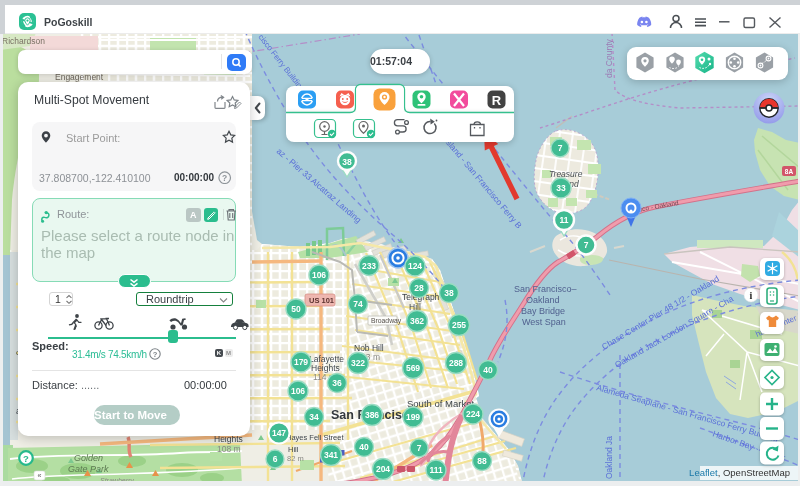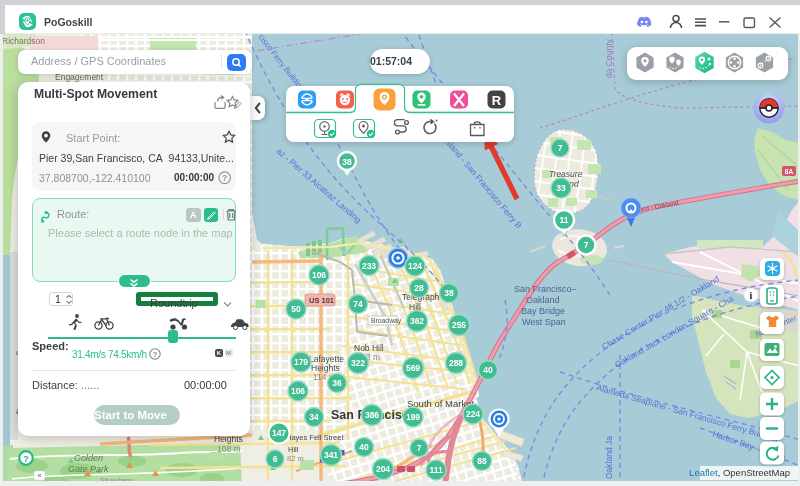--- a/index.html
+++ b/index.html
@@ -464,54 +464,52 @@
       <circle cx="16.4" cy="10" r="1.3" fill="#fff"></circle>
 <circle cx="46" cy="6.5" r="3" fill="none" stroke="#4a4f54" stroke-width="1.5"></circle>
 <path d="M40.5,16 a5.5,5.5 0 0 1 11,0" fill="none" stroke="#4a4f54" stroke-width="1.5"></path>
 <path d="M65,7 h11 M65,10.3 h11 M65,13.6 h11" stroke="#4a4f54" stroke-width="1.6"></path>
 <path d="M89,9.8 h10.5" stroke="#55595e" stroke-width="1.5"></path>
 <rect x="114" y="6" width="10.5" height="9.5" rx="1.5" fill="none" stroke="#55595e" stroke-width="1.4"></rect>
 <path d="M139.5,5.5 l11,10 M150.5,5.5 l-11,10" stroke="#55595e" stroke-width="1.4"></path>
 </svg>
 
 <div class="abs" style="left:18px;top:50px;width:234px;height:24px;background:#fff;border-radius:7px;box-shadow:0 1px 5px rgba(0,0,0,.18)">
-  <div class="abs" style="left:13px;top:5px;font-size:11px;color:#9aa0a6">Address / GPS Coordinates</div>
   <div class="abs" style="left:203px;top:4px;width:1px;height:15px;background:#e4e4e4"></div>
   <div class="abs" style="left:209px;top:3.5px;width:19px;height:17px;background:#2f7bf7;border-radius:5px">
     <svg width="19" height="17" viewBox="0 0 19 17">
           <circle cx="9" cy="8" r="3.2" fill="none" stroke="#fff" stroke-width="1.5"></circle>
           <path d="M11.4,10.4 L13.6,12.6" stroke="#fff" stroke-width="1.5"></path>
         </svg>
   </div>
 </div>
 
 <div class="abs" style="left:250px;top:96px;width:15px;height:24px;background:#fff;border-radius:0 7px 7px 0;box-shadow:2px 1px 4px rgba(0,0,0,.22)">
 <svg width="15" height="24" viewBox="0 0 15 24">
         <path d="M9.5,7.5 L5.8,12 L9.5,16.5" fill="none" stroke="#43484d" stroke-width="2" stroke-linecap="round" stroke-linejoin="round"></path>
       </svg>
 </div>
 <div class="abs" style="left:18px;top:82px;width:232px;height:354px;background:#fff;border-radius:10px;box-shadow:0 2px 12px rgba(0,0,0,.22)">
-  <div class="abs" style="left:16px;top:5px;font-size:12.2px;font-weight:bold;color:#363b40">Multi-Spot Movement</div>
+  <div class="abs" style="left:16px;top:11px;font-size:12.2px;font-weight:normal;color:#363b40">Multi-Spot Movement</div>
   <svg class="abs" style="left:195px;top:13px" width="36" height="15" viewBox="0 0 36 15">
     <path d="M2,7 v5.5 a0.8,0.8 0 0 0 0.8,0.8 h8.4 a0.8,0.8 0 0 0 0.8,-0.8 v-5.5 M4.5,6.5 c0,-2.8 2,-4.3 5.5,-4.3 M7.8,0.6 l2.8,1.7 -2.4,1.9" fill="none" stroke="#82878c" stroke-width="1.2"></path>
     <g transform="translate(-7.5,0)">
     <path d="M27,1.5 l1.7,3.4 3.7,0.5 -2.7,2.6 0.6,3.7 -3.3,-1.7 -3.3,1.7 0.6,-3.7 -2.7,-2.6 3.7,-0.5 Z" fill="none" stroke="#7c8287" stroke-width="1.2"></path>
     <path d="M29.5,11.5 l4.5,-4.5 1.5,1.5 -4.5,4.5 -2,0.5 Z" fill="none" stroke="#7c8287" stroke-width="0.9"></path>
     </g>
   </svg>
 
   <div class="abs" style="left:14px;top:40px;width:204px;height:69px;background:#f6f6f7;border-radius:8px">
     <svg class="abs" style="left:8px;top:8px" width="12" height="14" viewBox="0 0 12 14">
           <path d="M6,1.2 a4.3,4.3 0 0 1 4.3,4.3 c0,3.2 -4.3,7.3 -4.3,7.3 c0,0 -4.3,-4.1 -4.3,-7.3 A4.3,4.3 0 0 1 6,1.2 Z M6,3.7 a1.9,1.9 0 1 0 0,3.8 a1.9,1.9 0 0 0 0,-3.8" fill="#3c4147" fill-rule="evenodd"></path>
         </svg>
     <div class="abs" style="left:34px;top:9.5px;font-size:11px;color:#9b9b9b">Start Point:</div>
     <svg class="abs" style="left:190px;top:7.5px" width="14" height="14" viewBox="0 0 14 14">
           <path d="M7,1.3 l1.75,3.55 3.9,0.55 -2.8,2.75 0.65,3.9 -3.5,-1.85 -3.5,1.85 0.65,-3.9 -2.8,-2.75 3.9,-0.55 Z" fill="none" stroke="#43484d" stroke-width="1.2"></path>
         </svg>
-    <div class="abs" style="left:7px;top:30px;width:196px;font-size:10.5px;color:#3a3f44;white-space:nowrap;overflow:hidden">Pier 39,San Francisco, CA&nbsp; 94133,Unite...</div>
     <div class="abs" style="left:7px;top:49.5px;font-size:10.5px;color:#8d9196">37.808700,-122.410100</div>
     <div class="abs" style="left:142px;top:50px;font-size:10px;font-weight:bold;color:#33383d">00:00:00</div>
     <svg class="abs" style="left:186px;top:48.5px" width="13.5" height="13.5" viewBox="0 0 13.5 13.5">
           <circle cx="6.7" cy="6.7" r="5.8" fill="none" stroke="#8f959a" stroke-width="1.2"></circle>
           <text x="6.7" y="9.6" text-anchor="middle" font-size="8.5" fill="#8f959a" font-weight="bold">?</text>
         </svg>
   </div>
 
   <div class="abs" style="left:14px;top:116px;width:204px;height:84px;background:#e9f8f0;border:1.2px solid #86dbb6;border-radius:8px">
     <svg class="abs" style="left:7px;top:11px" width="13" height="13" viewBox="0 0 13 13">
@@ -523,36 +521,36 @@
     <div class="abs" style="left:153px;top:9px;width:14.5px;height:14px;background:#bac7c4;border-radius:3px;color:#fff;font-size:9px;font-weight:bold;text-align:center;line-height:14px">A</div>
     <div class="abs" style="left:170.5px;top:9px;width:14.5px;height:14px;background:#2bbd8e;border-radius:3px">
       <svg width="14" height="14" viewBox="0 0 14 14">
             <path d="M4,10 L9.6,4.4 L10.6,5.4 L5,11 L3.7,11.3 Z M10.2,3.8 l1,1" stroke="#fff" stroke-width="1" fill="none"></path>
           </svg>
     </div>
     <div class="abs" style="left:190px;top:10px;width:1px;height:11px;background:#cfdcd6"></div>
     <svg class="abs" style="left:191px;top:8px" width="14" height="15" viewBox="0 0 14 15">
           <path d="M2.5,4 h9.5 M5,4 v-1.4 h4.5 v1.4 M3.5,4 l0.7,9 h6.1 l0.7,-9 M5.8,6 v5 M8.7,6 v5" fill="none" stroke="#6d7277" stroke-width="1.15"></path>
         </svg>
-    <div class="abs" style="left:15px;top:28px;font-size:11px;color:#a9bcb1">Please select a route node in the map</div>
+    <div class="abs" style="left:8px;top:28px;font-size:15px;color:#a9bcb1">Please select a route node in the map</div>
   </div>
 
   <div class="abs" style="left:100px;top:192px;width:33px;height:14px;background:#2bbd8e;border-radius:7.5px;border:1.5px solid #fff">
     <svg width="30" height="11" viewBox="0 0 30 11">
           <path d="M11.5,1.5 L15,4.2 L18.5,1.5 M11.5,5.3 L15,8 L18.5,5.3" fill="none" stroke="#fff" stroke-width="1.5"></path>
         </svg>
   </div>
 
   <div class="abs" style="left:31px;top:209.5px;width:24px;height:14.5px;border:1px solid #d4d4d4;border-radius:3px">
     <div class="abs" style="left:5px;top:0.5px;font-size:10.5px;color:#333">1</div>
     <svg class="abs" style="left:15px;top:1.5px" width="8" height="11" viewBox="0 0 8 11">
           <path d="M1.5,3.8 L4,1.5 L6.5,3.8 M1.5,7 L4,9.3 L6.5,7" fill="none" stroke="#777" stroke-width="1.1"></path>
         </svg>
   </div>
-  <div class="abs" style="left:118px;top:209.5px;width:82px;height:14.5px;border:5px solid #15803d;border-radius:3px">
+  <div class="abs" style="left:118px;top:209.5px;width:97px;height:14.5px;border:1px solid #15803d;border-radius:3px">
     <div class="abs" style="left:9px;top:0.5px;font-size:11px;color:#3a3f44">Roundtrip</div>
     <svg class="abs" style="left:82px;top:4.5px" width="9" height="7" viewBox="0 0 9 7">
           <path d="M1,1.5 L4.5,5 L8,1.5" fill="none" stroke="#888" stroke-width="1.1"></path>
         </svg>
   </div>
 
   <svg class="abs" style="left:14px;top:231px" width="224" height="19" viewBox="0 0 224 19">
     <g fill="#3f4449" transform="translate(17,0)">
       <circle cx="28" cy="3" r="1.9"></circle>
       <path d="M27,5.5 l-3.2,3.4 2.2,2.6 -1,5 h1.6 l1.1,-4.6 -1.6,-2.2 1.9,-1.6 1.6,2 h3 l-0.3,-1.3 h-2.2 l-2,-2.6 Z"></path>

